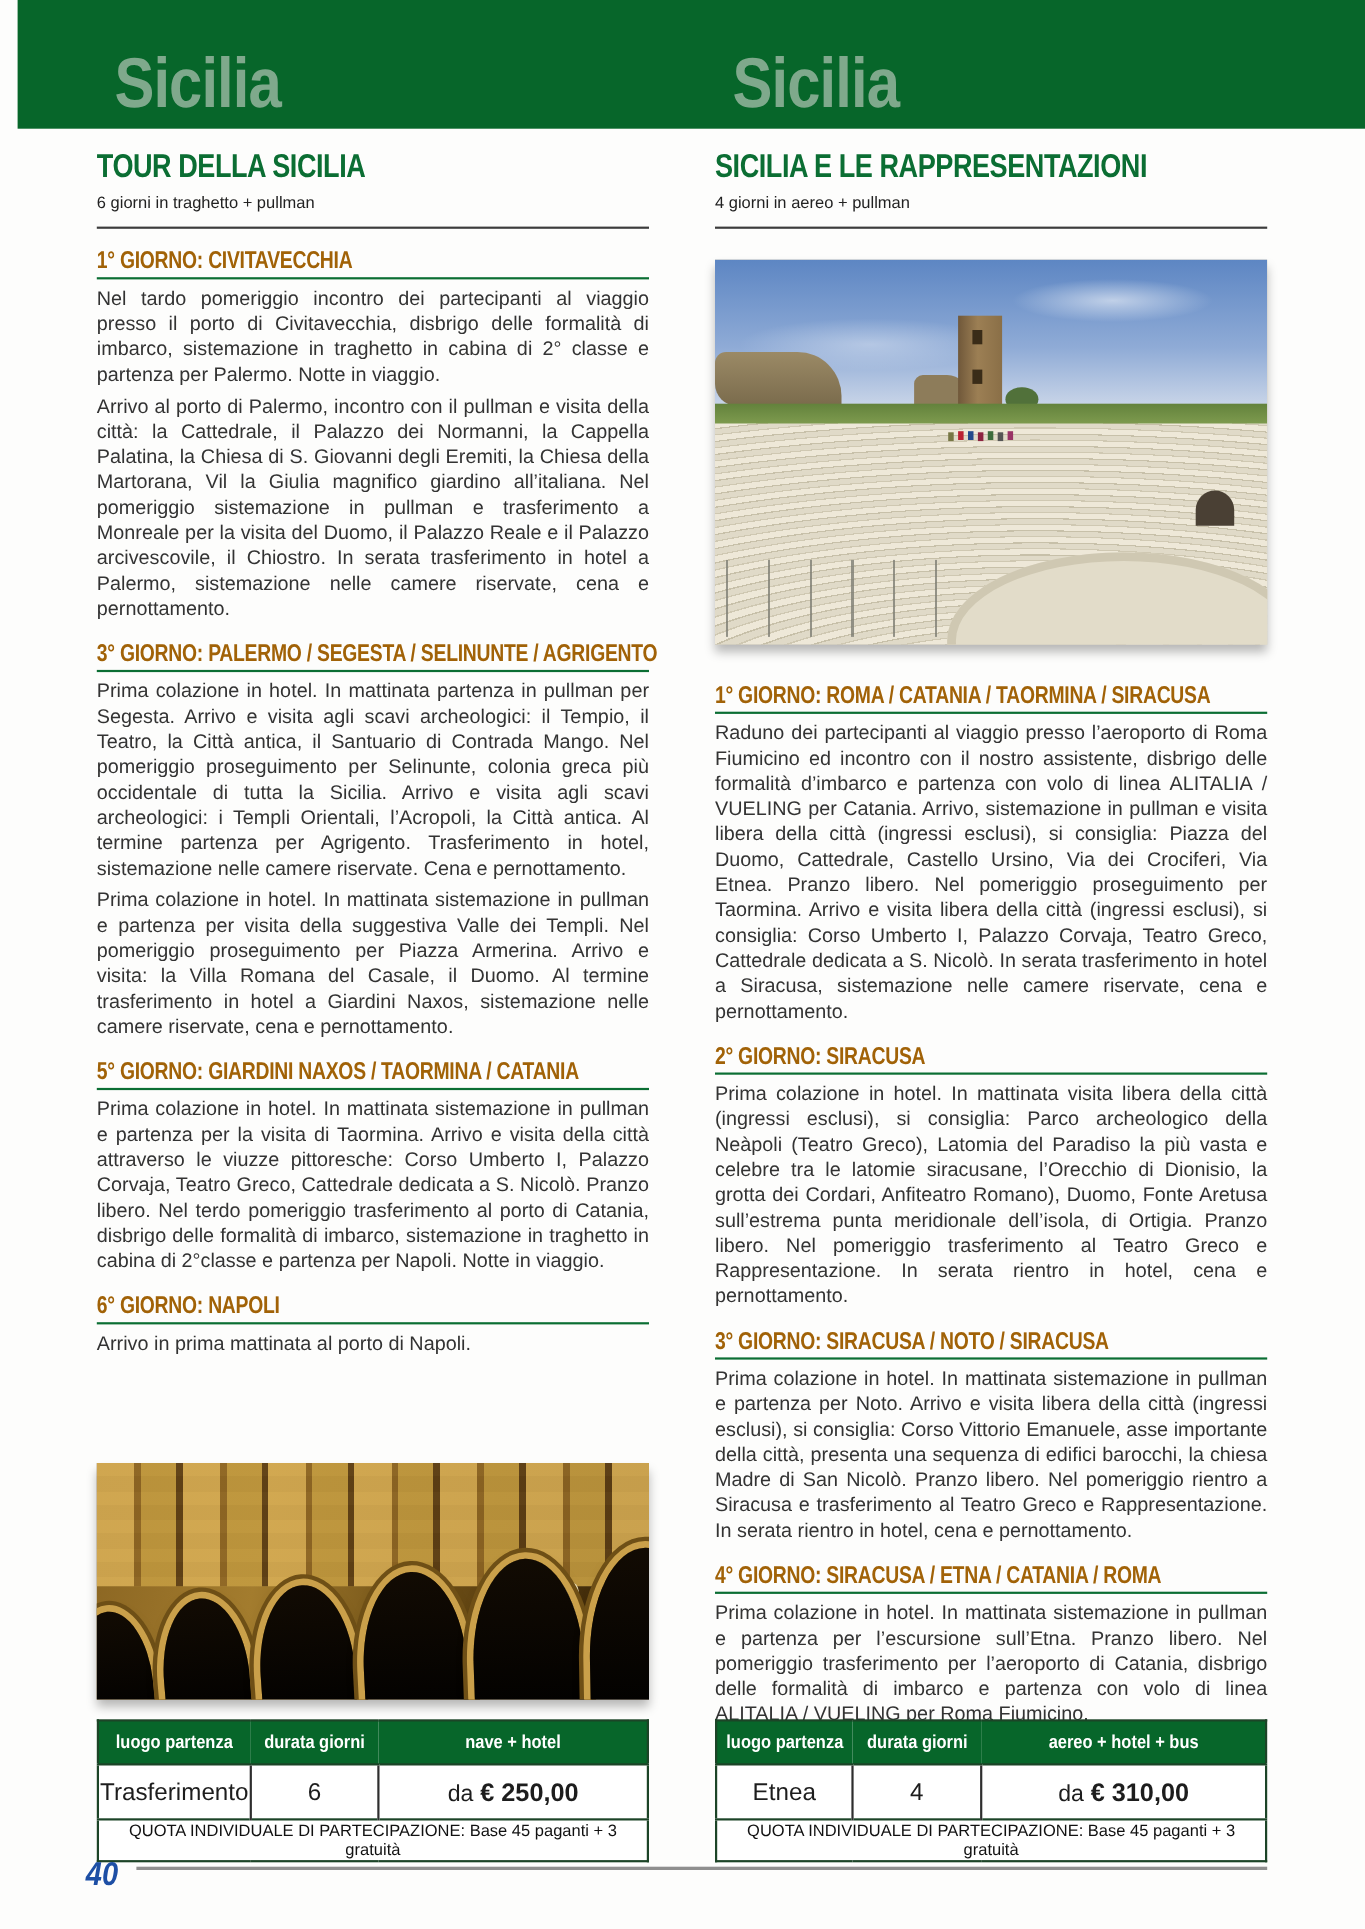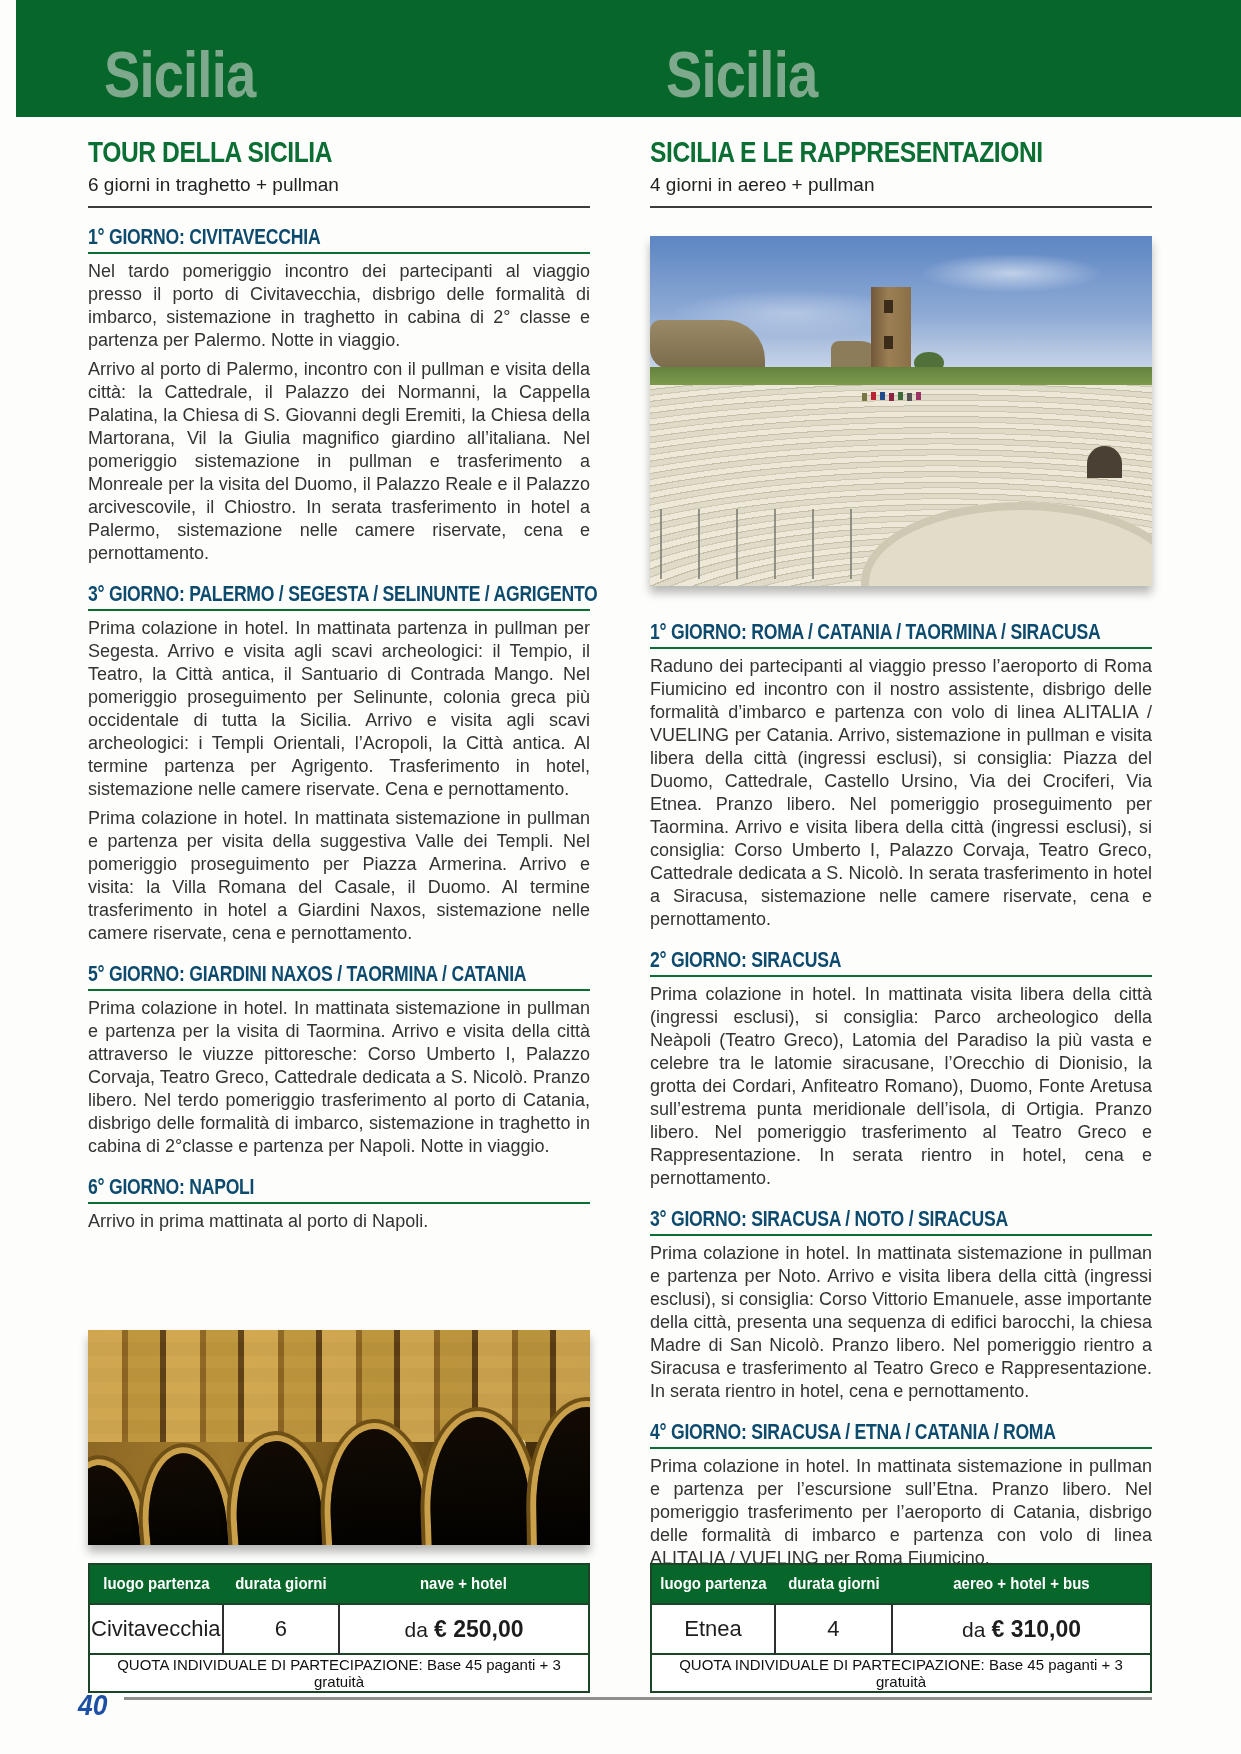--- a/index.html
+++ b/index.html
@@ -15,25 +15,25 @@
   .brand.right{left:650px;}
 
   
   .col{position:absolute;top:117px;width:502px;}
   .col-left{left:88px;}
   .col-right{left:650px;}
 
   .prog-title{margin:16px 0 0;font-size:30px;line-height:37px;color:#0b6e33;}
   .prog-title .cond{display:inline-block;transform:scaleX(.82);transform-origin:0 50%;
                     font-weight:bold;letter-spacing:-.5px;white-space:nowrap;}
-  .prog-sub{margin:3px 0 0;font-size:19px;line-height:24px;color:#222;}
+  .prog-sub{margin:3px 0 0;font-size:15px;line-height:24px;color:#222;}
   .rule{height:0;border-bottom:2px solid #3c3c3c;margin:9px 0 8px;}
 
   .day-head{margin:18px 0 0;padding-bottom:4px;border-bottom:2px solid #0b6e33;
-            font-size:22px;line-height:22px;color:#0c4a6e;}
+            font-size:22px;line-height:22px;color:#a16207;}
   .day-head .cond{display:inline-block;transform:scaleX(.8);transform-origin:0 50%;
                   font-weight:bold;letter-spacing:-.3px;white-space:nowrap;}
   .day-body{margin:6px 0 0;font-size:18px;line-height:23px;text-align:justify;color:#333;}
   .col-right .day-head.first{margin-top:413px;}
 
   
   .photo{position:absolute;overflow:hidden;box-shadow:0 7px 9px rgba(0,0,0,.28);}
 
   
   .photo-theatre{left:650px;top:236px;width:502px;height:350px;background:#d6cfbc;}
@@ -193,21 +193,21 @@
     <table class="price">
       <thead>
         <tr>
           <th class="c1"><span class="cond">luogo partenza</span></th>
           <th class="c2"><span class="cond">durata giorni</span></th>
           <th class="c3"><span class="cond">nave + hotel</span></th>
         </tr>
       </thead>
       <tbody>
         <tr class="data-row">
-          <td>Civitavecchia</td>
+          <td>Trasferimento</td>
           <td>6</td>
           <td><span class="price-da">da</span> <span class="price-val">€ 250,00</span></td>
         </tr>
         <tr class="note-row">
           <td colspan="3"><span class="note-bold">QUOTA INDIVIDUALE DI PARTECIPAZIONE:</span> <span>Base 45 paganti + 3 gratuità</span></td>
         </tr>
       </tbody>
     </table>
   </div>
 

